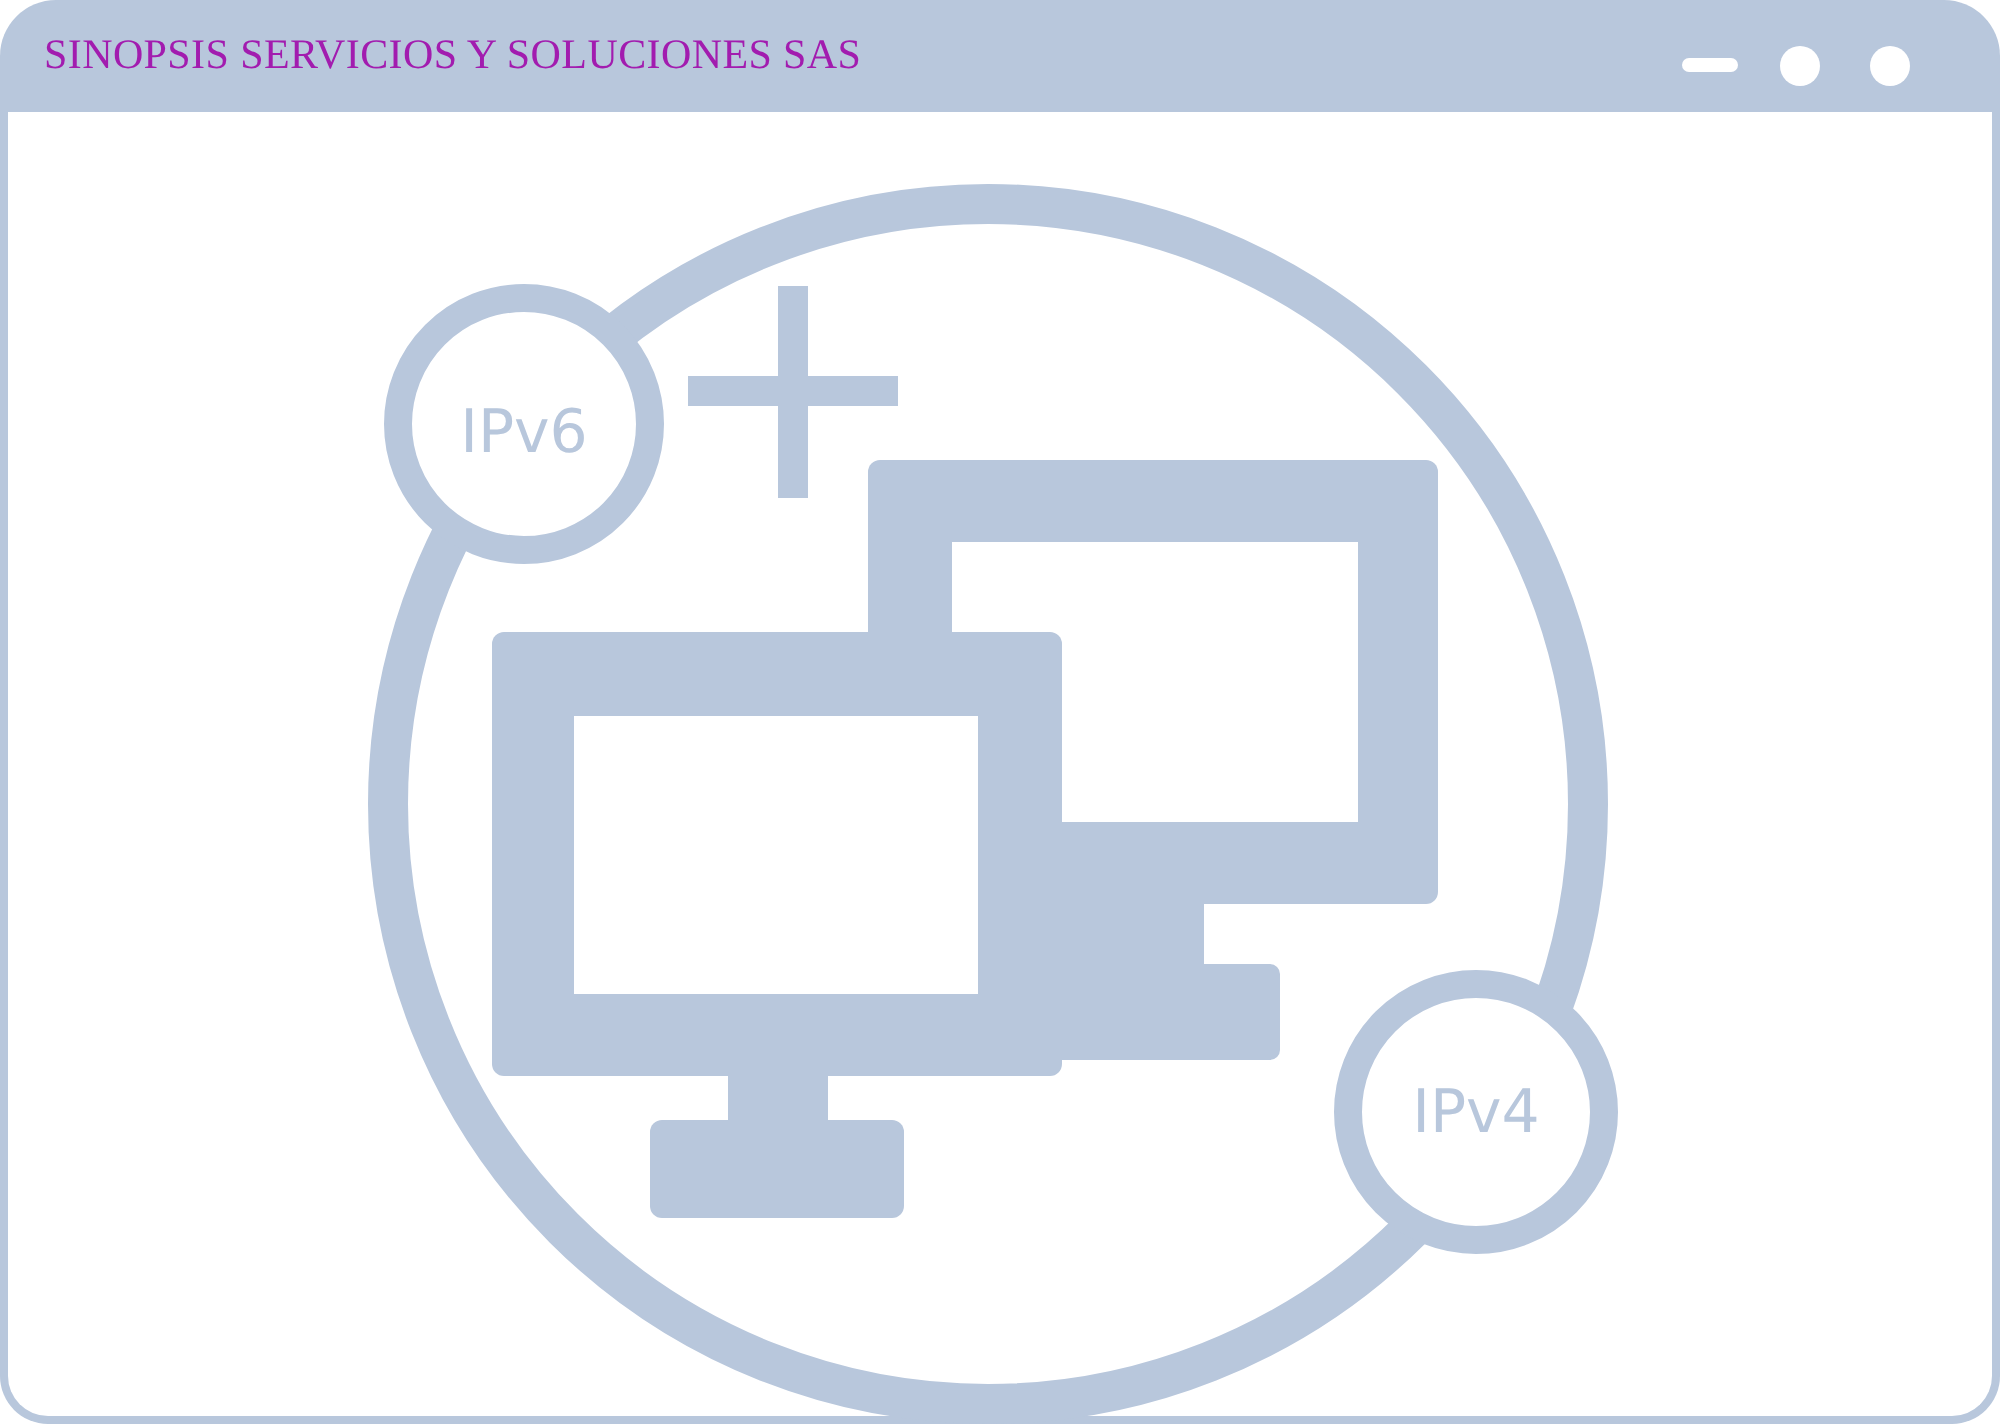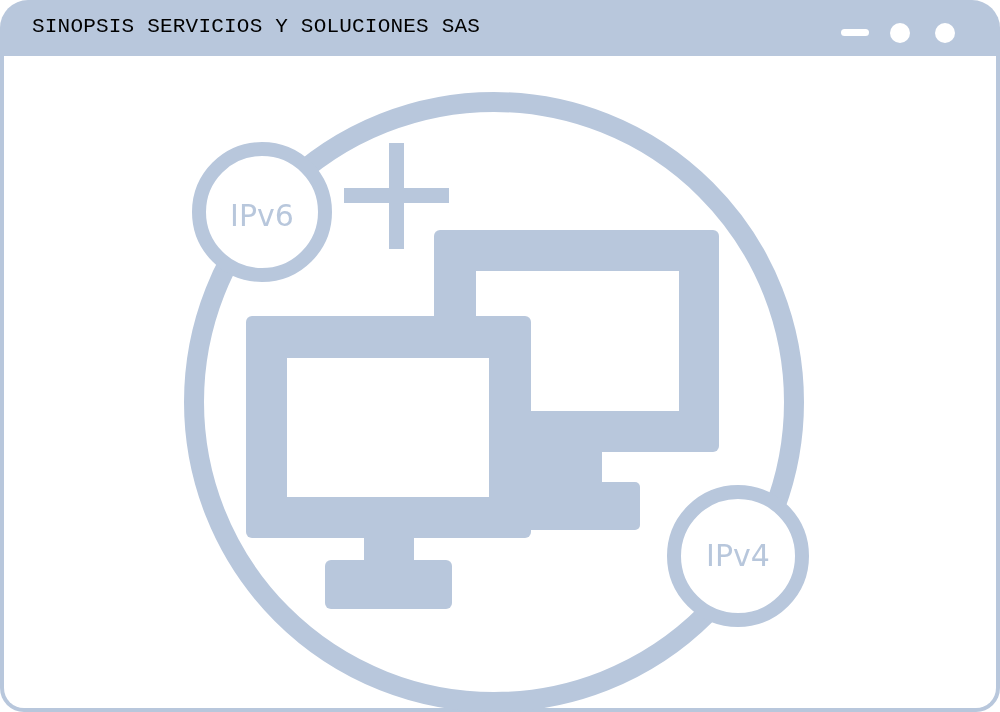--- a/index.html
+++ b/index.html
@@ -6,22 +6,22 @@
     body { width: 1000px; height: 712px; position: relative; overflow: hidden; }
     .window {
       position: absolute; left: 0; top: 0; width: 1000px; height: 712px;
       box-sizing: border-box;
     }
     .titlebar {
       position: absolute; left: 0; top: 0; width: 1000px; height: 58px;
       background: #b8c7dc; border-radius: 28px 28px 0 0;
     }
     .title {
-      position: absolute; left: 32px; top: 15px;
-      font-family: Liberation Mono, monospace; font-size: 21px; color: #000000;
+      position: absolute; left: 22px; top: 15px;
+      font-family: Liberation Serif, serif; font-size: 21px; color: #a21caf;
       letter-spacing: 0.2px; white-space: nowrap;
     }
     .ctrl { position: absolute; background: #ffffff; }
     .ctrl.min { left: 841px; top: 29px; width: 28px; height: 7px; border-radius: 4px; }
     .ctrl.dot1 { left: 890px; top: 23px; width: 20px; height: 20px; border-radius: 50%; }
     .ctrl.dot2 { left: 935px; top: 23px; width: 20px; height: 20px; border-radius: 50%; }
     .frame {
       position: absolute; left: 0; top: 56px; width: 1000px; height: 656px;
       box-sizing: border-box; border: 4px solid #b8c7dc; border-top: none;
       border-radius: 0 0 24px 24px; background: #ffffff;

